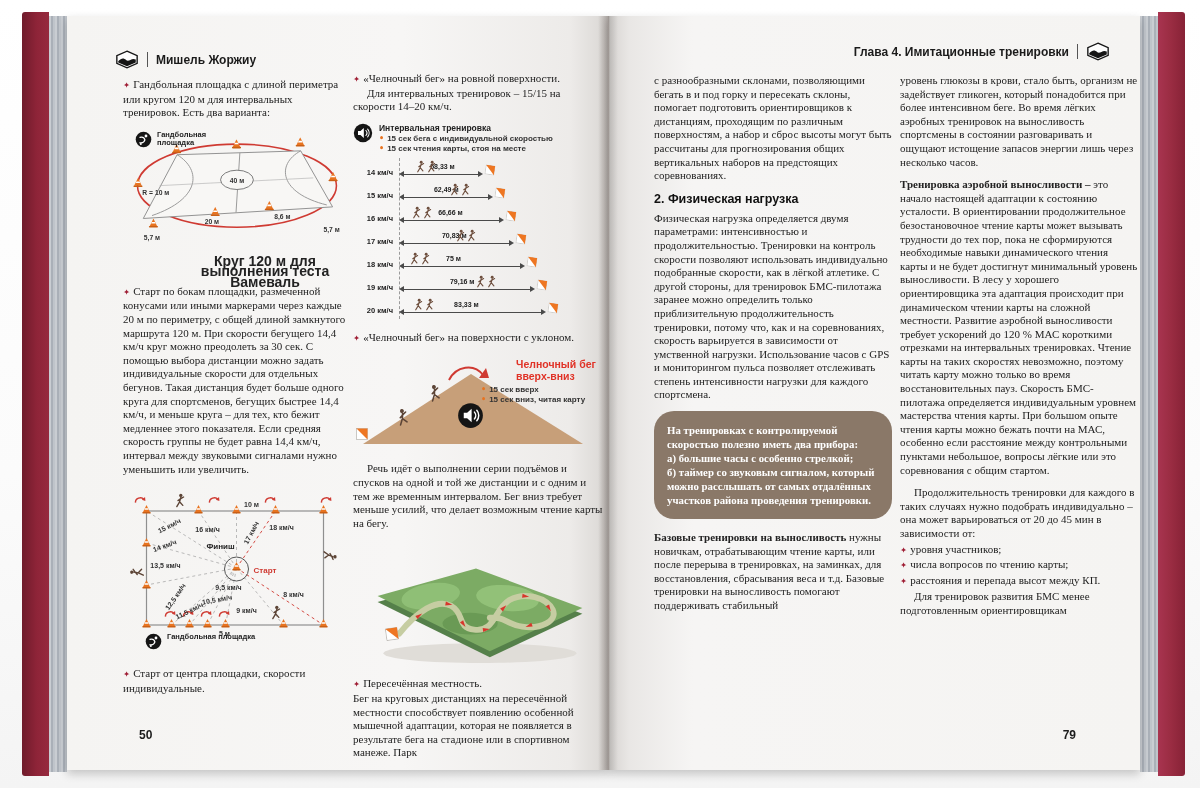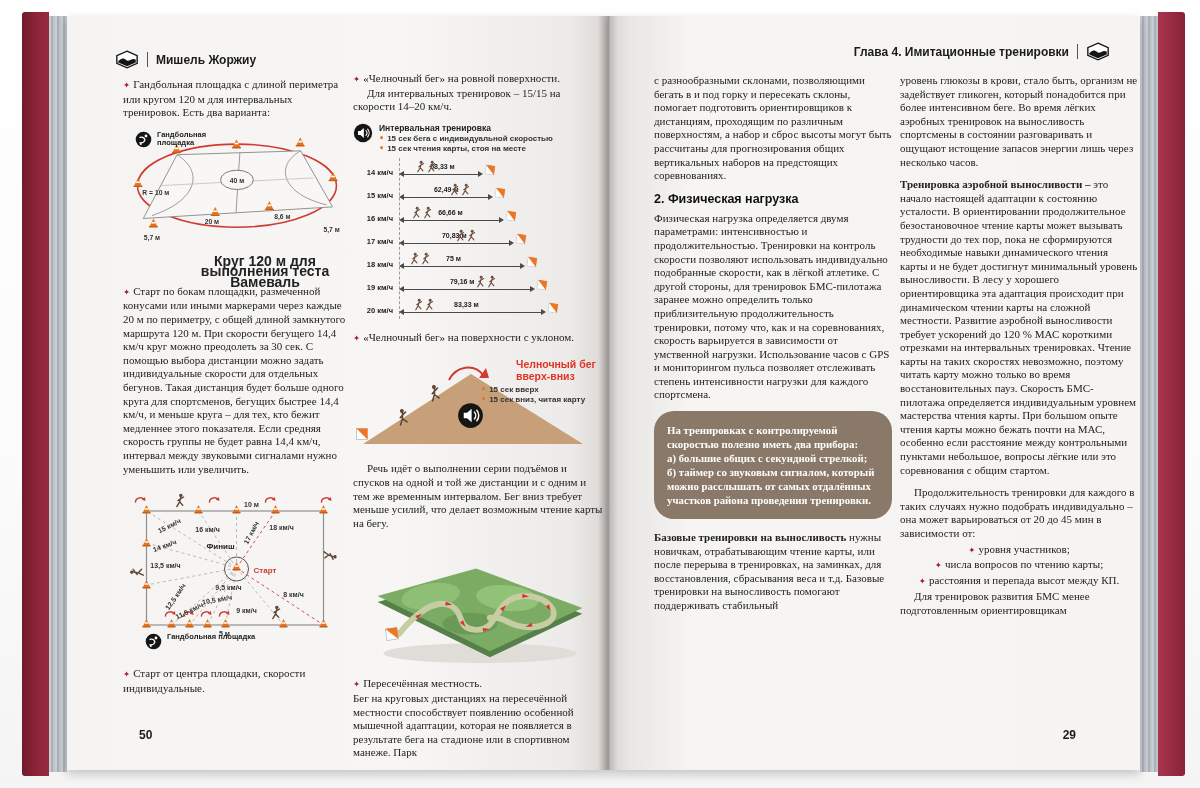--- a/index.html
+++ b/index.html
@@ -34,21 +34,21 @@
   #l-col1{left:56px;top:62px;width:226px;}
   #l-col2{left:286px;top:56px;width:250px;}
   #r-col1{left:46px;top:58px;width:238px;}
   #r-col2{left:292px;top:58px;width:238px;}
   .p{font-size:11px;line-height:13.6px;color:#232323;margin:0 0 9px 0;}
   .p .blk{display:block;}
   .ind{text-indent:14px;}
   .bullet{color:#9e1b32;font-family:"DejaVu Sans",sans-serif;font-size:8.5px;margin-right:3px;}
   .odot{color:#e8731f;font-family:"DejaVu Sans",sans-serif;font-size:8px;margin-right:3px;}
   .h2{font-family:"Liberation Sans",sans-serif;font-weight:bold;font-size:12.5px;margin:2px 0 6px 0;color:#111;}
-  .li{padding-left:10px;text-indent:-10px;margin-bottom:1px;text-align:center;}
+  .li{padding-left:10px;text-indent:-10px;margin-bottom:1px;}
   
   .callout{background:#8a7868;color:#fff;padding:12px 13px;margin:6px 0 12px 0;font-size:10.8px;line-height:14px;font-weight:600;border-radius:20px;}
   .callout div{margin:0;}
   
   .diag{position:relative;margin:2px 0 10px 0;}
   svg text{font-family:"Liberation Sans",sans-serif;font-weight:bold;fill:#333;text-anchor:middle;}
   .svgl{font-size:7px;}
   .cap{font-family:Liberation Sans, sans-serif;font-weight:bold;font-size:14px;text-align:center;margin:2px 0 0 56px;width:172px;line-height:10.5px;color:#222;}
   .badge{position:absolute;display:flex;gap:5px;align-items:flex-start;}
   .badge svg{width:17px;height:17px;flex:0 0 auto;}
@@ -472,21 +472,21 @@
           <use href="#logo"></use>
         </svg>
     </div>
 
     <div class="col" id="r-col1">
       <div class="p">с разнообразными склонами, позволяющими бегать в и под горку и пересекать склоны, помогает подготовить ориентировщиков к дистанциям, проходящим по различным поверхностям, а набор и сброс высоты могут быть рассчитаны для прогнозирования общих вертикальных наборов на предстоящих соревнованиях.</div>
       <div class="h2">2. Физическая нагрузка</div>
       <div class="p">Физическая нагрузка определяется двумя параметрами: интенсивностью и продолжительностью. Тренировки на контроль скорости позволяют использовать индивидуально подобранные скорости, как в лёгкой атлетике. С другой стороны, для тренировок БМС-пилотажа заранее можно определить только приблизительную продолжительность тренировки, потому что, как и на соревнованиях, скорость варьируется в зависимости от умственной нагрузки. Использование часов с GPS и мониторингом пульса позволяет отслеживать степень интенсивности нагрузки для каждого спортсмена.</div>
       <div class="callout">
         <div>На тренировках с контролируемой скоростью полезно иметь два прибора:</div>
-        <div>а) большие общих с секундной стрелкой;</div>
+        <div>а) большие часы с особенно стрелкой;</div>
         <div>б) таймер со звуковым сигналом, который можно расслышать от самых отдалённых участков района проведения тренировки.</div>
       </div>
       <div class="p">
         <b>Базовые тренировки на выносливость</b>
         <span>нужны новичкам, отрабатывающим чтение карты, или после перерыва в тренировках, на заминках, для восстановления, сбрасывания веса и т.д. Базовые тренировки на выносливость помогают поддерживать стабильный</span>
       </div>
     </div>
 
     <div class="col" id="r-col2">
       <div class="p">уровень глюкозы в крови, стало быть, организм не задействует гликоген, который понадобится при более интенсивном беге. Во время лёгких аэробных тренировок на выносливость спортсмены в состоянии разговаривать и ощущают истощение запасов энергии лишь через несколько часов.</div>
@@ -500,17 +500,17 @@
       </div>
       <div class="p li" style="margin-bottom:1px">
         <span class="bullet">✦</span><span>числа вопросов по чтению карты;</span>
       </div>
       <div class="p li" style="margin-bottom:2px">
         <span class="bullet">✦</span><span>расстояния и перепада высот между КП.</span>
       </div>
       <div class="p ind">Для тренировок развития БМС менее подготовленным ориентировщикам</div>
     </div>
 
-    <div class="pagenum r">29</div>
+    <div class="pagenum r">79</div>
   </div>
 
   <div class="spine"></div>
 </div>
 
 </body></html>

